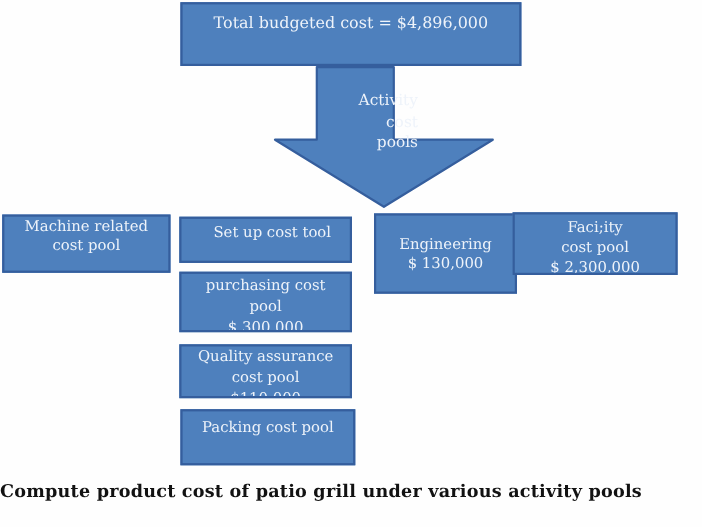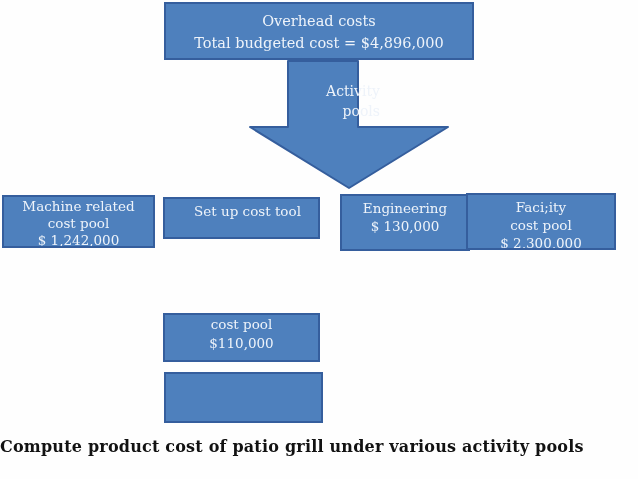--- a/index.html
+++ b/index.html
@@ -29,21 +29,21 @@
     font-size: 13.5px;
   }
   .box .ln { white-space: nowrap; }
 
   .top-box      { left: 164px; top: 2px;   width: 310px; height: 58px; padding-top: 6px; font-size: 14.5px; line-height: 22px; }
   .machine-box  { left: 2px;   top: 195px; width: 153px; height: 53px; padding-top: 1px; line-height: 17px; }
   .setup-box    { left: 163px; top: 197px; width: 157px; height: 42px; padding-top: 3px; line-height: 18px; padding-left: 12px; }
   .purchasing-box { left: 163px; top: 247px; width: 157px; height: 55px; padding-top: 2px; line-height: 19px; }
   .quality-box  { left: 163px; top: 313px; width: 157px; height: 49px; padding-top: 0;   line-height: 19px; }
   .packing-box  { left: 164px; top: 372px; width: 159px; height: 51px; padding-top: 6px; line-height: 18px; }
-  .engineering-box { left: 340px; top: 194px; width: 130px; height: 57px; padding-top: 3px; line-height: 18px; }
+  .engineering-box { left: 340px; top: 194px; width: 130px; height: 73px; padding-top: 17px; line-height: 18px; }
   .facility-box { left: 466px; top: 193px; width: 150px; height: 57px; padding-top: 3px; line-height: 18px; }
 
   .arrow-wrap { position: absolute; left: 248px; top: 60px; width: 202px; height: 130px; }
   .arrow-svg { display: block; width: 202px; height: 130px; }
   .arrow-svg polygon {
     fill: var(--box-fill);
     stroke: var(--box-border);
     stroke-width: 2;
     stroke-linejoin: round;
   }
@@ -63,51 +63,57 @@
     color: var(--caption-text);
     letter-spacing: 0.2px;
   }
 </style>
 </head>
 <body>
 
 <div class="canvas">
 
   <div class="box top-box">
-    <div class="ln">Overhead costs</div>
     <div class="ln">Total budgeted cost = $4,896,000</div>
   </div>
 
   <div class="arrow-wrap">
     <svg class="arrow-svg" viewBox="0 0 202 130" xmlns="http://www.w3.org/2000/svg" aria-hidden="true">
       <polygon points="40,1 110,1 110,67 200,67 101,128 2,67 40,67"></polygon>
     </svg>
     <div class="arrow-label">
       <div class="ln">Activity</div>
+      <div class="ln">cost</div>
       <div class="ln">pools</div>
     </div>
   </div>
 
   <div class="box machine-box">
     <div class="ln">Machine related</div>
     <div class="ln">cost pool</div>
-    <div class="ln">$ 1,242,000</div>
   </div>
 
   <div class="box setup-box">
     <div class="ln">Set up cost tool</div>
   </div>
 
+  <div class="box purchasing-box">
+    <div class="ln">purchasing cost</div>
+    <div class="ln">pool</div>
+    <div class="ln">$ 300,000</div>
+  </div>
 
   <div class="box quality-box">
+    <div class="ln">Quality assurance</div>
     <div class="ln">cost pool</div>
     <div class="ln">$110,000</div>
   </div>
 
   <div class="box packing-box">
+    <div class="ln">Packing cost pool</div>
   </div>
 
   <div class="box engineering-box">
     <div class="ln">Engineering</div>
     <div class="ln">$ 130,000</div>
   </div>
 
   <div class="box facility-box">
     <div class="ln">Faci;ity</div>
     <div class="ln">cost pool</div>

